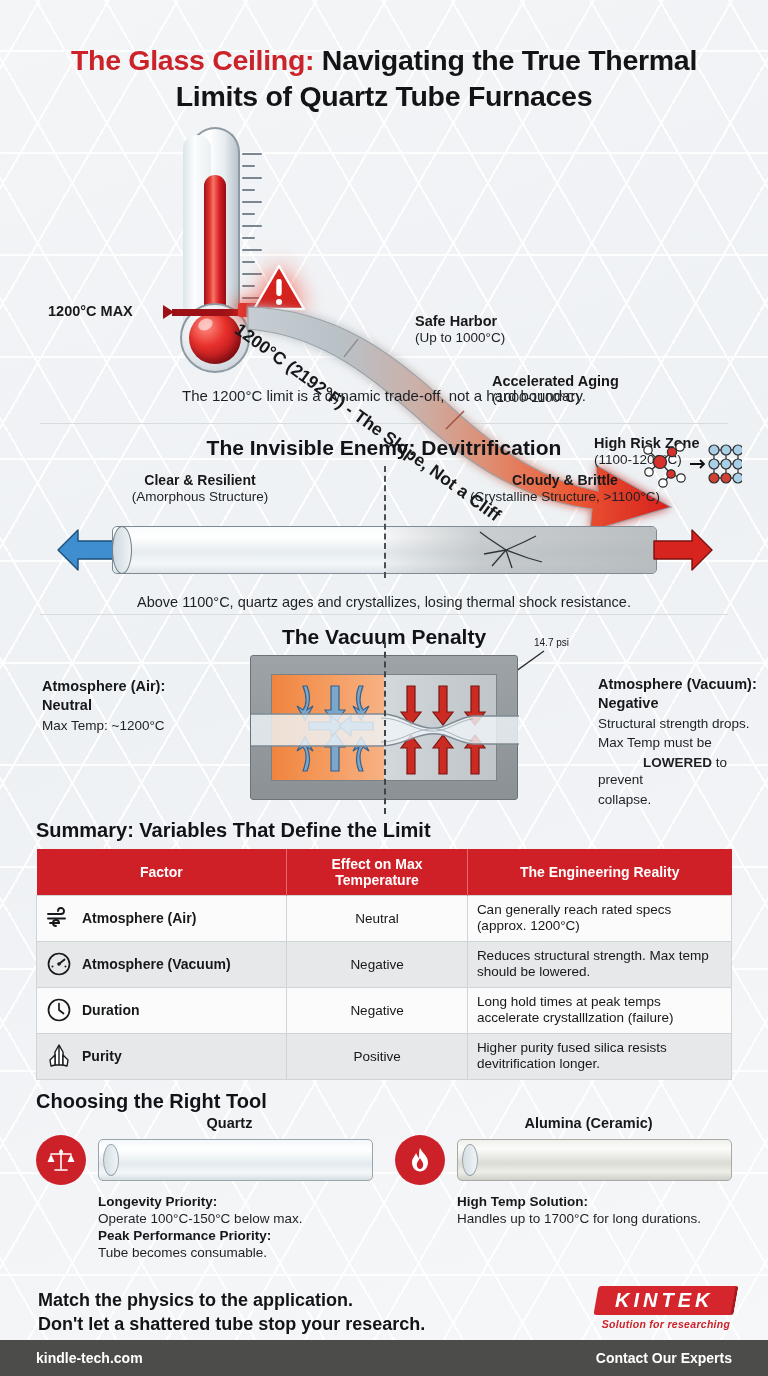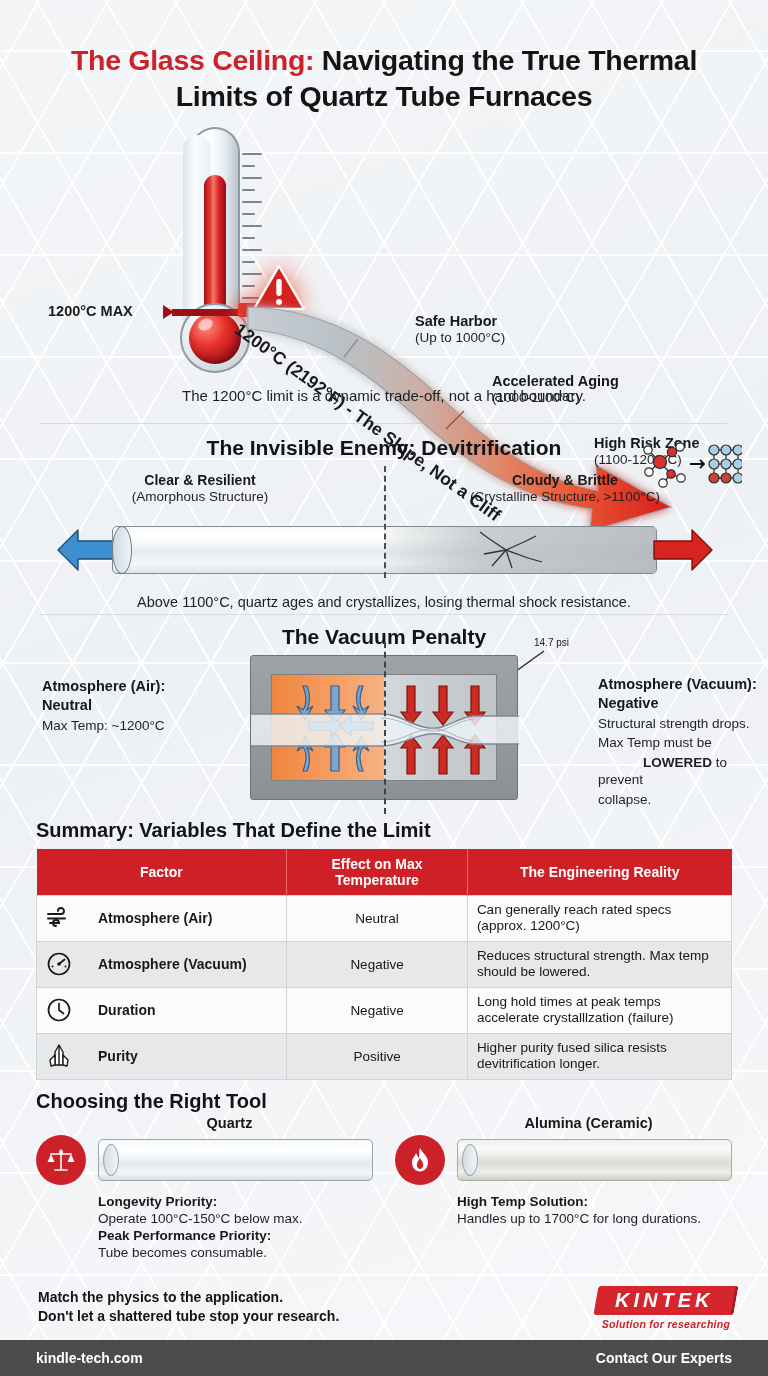--- a/index.html
+++ b/index.html
@@ -204,21 +204,21 @@
   thead th:last-child{ border-right:none; }
   tbody td {
     border:1px solid #cfd4d7; font-size:13.5px; color:#16181a; padding:6px 9px;
     vertical-align:middle;
   }
   tbody tr:nth-child(odd) td { background:#fbfbfb; }
   tbody tr:nth-child(even) td { background:#e6e8ea; }
   td.c-factor { width:36%; font-weight:700; font-size:14px; }
   td.c-effect { width:26%; text-align:center; font-weight:400; }
   td.c-reality { width:38%; line-height:1.22; }
-  .fcell { display:flex; align-items:center; gap:26px;text-align:right; }
+  .fcell { display:flex; align-items:center; gap:10px;text-align:right; }
   .ficon { width:26px; height:26px; flex:0 0 26px; }
 
   
   .sec5 { padding: 10px 36px 0; position:relative; }
   .sec5-head { font-size:20px; font-weight:700; color:#111316; margin-bottom:2px; }
   .tool-grid { display:flex; gap:22px; }
   .tool { position:relative; width:50%; }
   .tool-title { text-align:center; font-size:14.5px; font-weight:700; color:#16181a; padding-left:50px; }
   .tool-row { display:flex; align-items:center; gap:12px; margin-top:4px; }
   .badge {
@@ -239,21 +239,21 @@
     border:1.4px solid #9aa4ab; border-radius:50%/50%;
     background:linear-gradient(90deg,#d4dde2,#f0f5f7);
   }
   .tool-notes { margin-top:8px; padding-left:62px; line-height:1.26; }
   .tn-t { font-size:13.5px; font-weight:700; color:#16181a; }
   .tn-b { font-size:13.5px; color:#1d2023; }
 
   
   .cta { position:absolute; left:0; bottom:36px; width:100%; height:56px; }
   .cta-text {
-    position:absolute; left:38px; top:4px; font-size:14px; font-weight:700;
+    position:absolute; left:38px; top:4px; font-size:18px; font-weight:700;
     color:#121416; line-height:1.35;
   }
   .logo { position:absolute; right:32px; top:2px; width:140px; }
   .logo-mark {
     background:#d4262c; transform: skewX(-10deg);
     border-radius:3px; padding:3px 0; text-align:center;
     border-right:3px solid #a8191f;
   }
   .logo-mark span {
     display:inline-block; transform: skewX(10deg);

